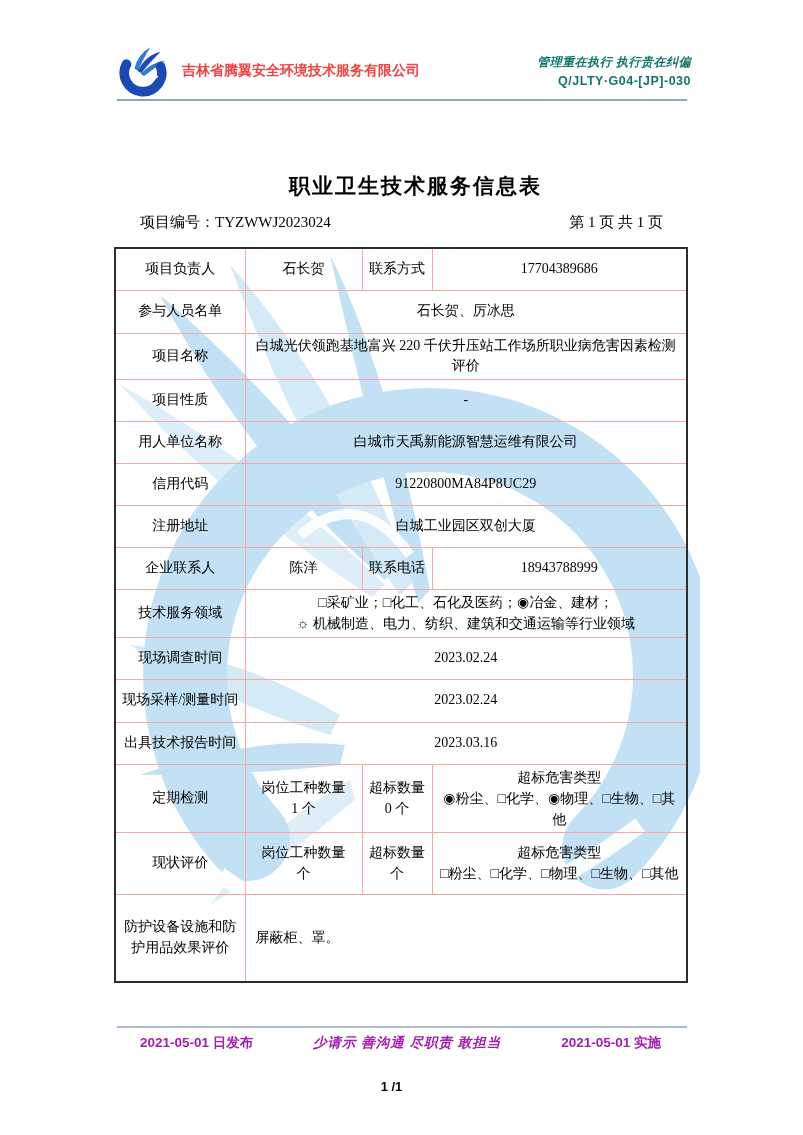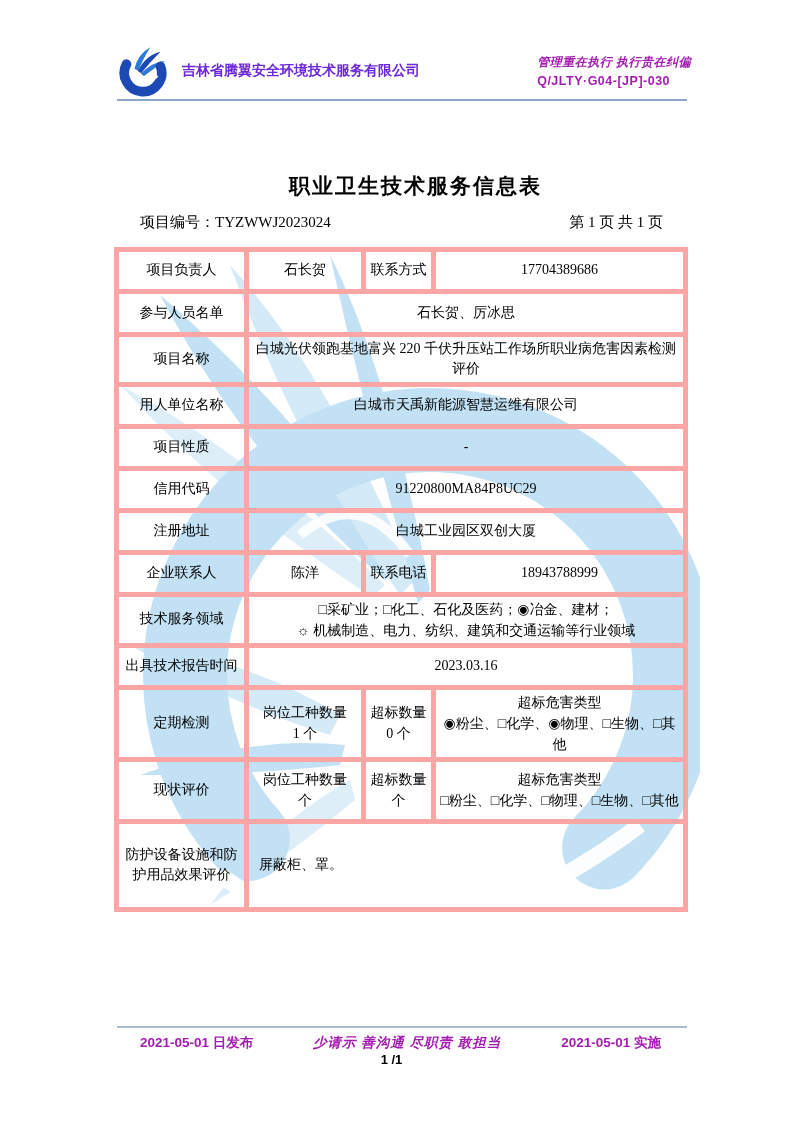--- a/index.html
+++ b/index.html
@@ -20,27 +20,27 @@
   }
   
   .header {
     position: absolute; left: 115px; right: 112px; top: 44px;
     height: 54px; display: flex; align-items: center;
     z-index: 2;
   }
   .logo { width: 57px; height: 51px; flex: 0 0 auto; }
   .company-name {
     font-family: "Liberation Sans", sans-serif;
-    font-weight: bold; font-size: 14px; color: #6d28d9;
+    font-weight: bold; font-size: 14px; color: #ef4444;
     margin-left: 10px; white-space: nowrap;
   }
   .header-right {
-    margin-left: auto; text-align: left;
+    margin-left: auto; text-align: right;
     font-family: "Liberation Sans", sans-serif;
-    font-weight: bold; color: #a21caf;
+    font-weight: bold; color: #0f766e;
   }
   .slogan { font-size: 12px; font-style: italic; letter-spacing: 0.5px; }
   .doc-code { font-size: 12.5px; margin-top: 3px; letter-spacing: 0.5px; }
   .header-rule {
     position: absolute; left: 117px; right: 116px; top: 99px;
     height: 2px; background: #8ba6c7; z-index: 2;
   }
   
   .doc-title {
     position: absolute; left: 0; right: 0; top: 172px;
@@ -53,21 +53,21 @@
     font-size: 15px; color: #000; z-index: 2;
   }
   
   .info-table {
     position: absolute; left: 114px; top: 247px; width: 574px;
     border-collapse: collapse; table-layout: fixed;
     z-index: 1; background: transparent;
     font-size: 14px; color: #000;
   }
   .info-table td {
-    border: 5px solid #fca5a5;
+    border: 1px solid #fca5a5;
     text-align: center; vertical-align: middle;
     padding: 2px 4px; line-height: 1.45;
     background: transparent;
   }
   .info-table { border: 2px solid #2e2e2e; }
   .h42 { height: 42px; } .h43 { height: 43px; } .h46 { height: 46px; }
   .h48 { height: 48px; } .h62 { height: 62px; } .h88 { height: 88px; }
   .cell-left { text-align: left !important; padding-left: 10px !important; }
   .two-line div { line-height: 1.5; }
   
@@ -76,21 +76,21 @@
     height: 2px; background: #a9bccf; z-index: 2;
   }
   .footer-row {
     position: absolute; left: 140px; right: 142px; top: 1034px;
     display: flex; justify-content: space-between; align-items: baseline;
     font-family: "Liberation Sans", sans-serif;
     font-weight: bold; font-size: 13.5px; color: #a21caf; z-index: 2;
   }
   .footer-motto { font-style: italic; letter-spacing: 1px; }
   .footer-page {
-    position: absolute; left: 0; right: 20px; top: 1052px;
+    position: absolute; left: 0; right: 20px; top: 1079px;
     text-align: center; font-family: "Liberation Sans", sans-serif;
     font-weight: bold; font-size: 13px; color: #000; z-index: 2;
   }
 </style>
 </head>
 <body>
 
 <div class="page">
 
   <svg class="watermark" viewBox="0 0 600 780" xmlns="http://www.w3.org/2000/svg">
@@ -153,26 +153,26 @@
     </tr>
     <tr class="h43">
       <td>参与人员名单</td>
       <td colspan="3">石长贺、厉冰思</td>
     </tr>
     <tr class="h46">
       <td>项目名称</td>
       <td colspan="3">白城光伏领跑基地富兴 220 千伏升压站工作场所职业病危害因素检测评价</td>
     </tr>
     <tr class="h42">
+      <td>项目性质</td>
+      <td colspan="3">-</td>
+    </tr>
+    <tr class="h42">
       <td>用人单位名称</td>
       <td colspan="3">白城市天禹新能源智慧运维有限公司</td>
-    </tr>
-    <tr class="h42">
-      <td>项目性质</td>
-      <td colspan="3">-</td>
     </tr>
     <tr class="h42">
       <td>信用代码</td>
       <td colspan="3">91220800MA84P8UC29</td>
     </tr>
     <tr class="h42">
       <td>注册地址</td>
       <td colspan="3">白城工业园区双创大厦</td>
     </tr>
     <tr class="h42">
@@ -180,20 +180,28 @@
       <td>陈洋</td>
       <td>联系电话</td>
       <td>18943788999</td>
     </tr>
     <tr class="h48">
       <td>技术服务领域</td>
       <td colspan="3" class="two-line">
         <div>□采矿业；□化工、石化及医药；◉冶金、建材；</div>
         <div>☼ 机械制造、电力、纺织、建筑和交通运输等行业领域</div>
       </td>
+    </tr>
+    <tr class="h42">
+      <td>现场调查时间</td>
+      <td colspan="3">2023.02.24</td>
+    </tr>
+    <tr class="h43">
+      <td>现场采样/测量时间</td>
+      <td colspan="3">2023.02.24</td>
     </tr>
     <tr class="h42">
       <td>出具技术报告时间</td>
       <td colspan="3">2023.03.16</td>
     </tr>
     <tr class="h62">
       <td>定期检测</td>
       <td class="two-line">
         <div>岗位工种数量</div>
         <div>1 个</div>

